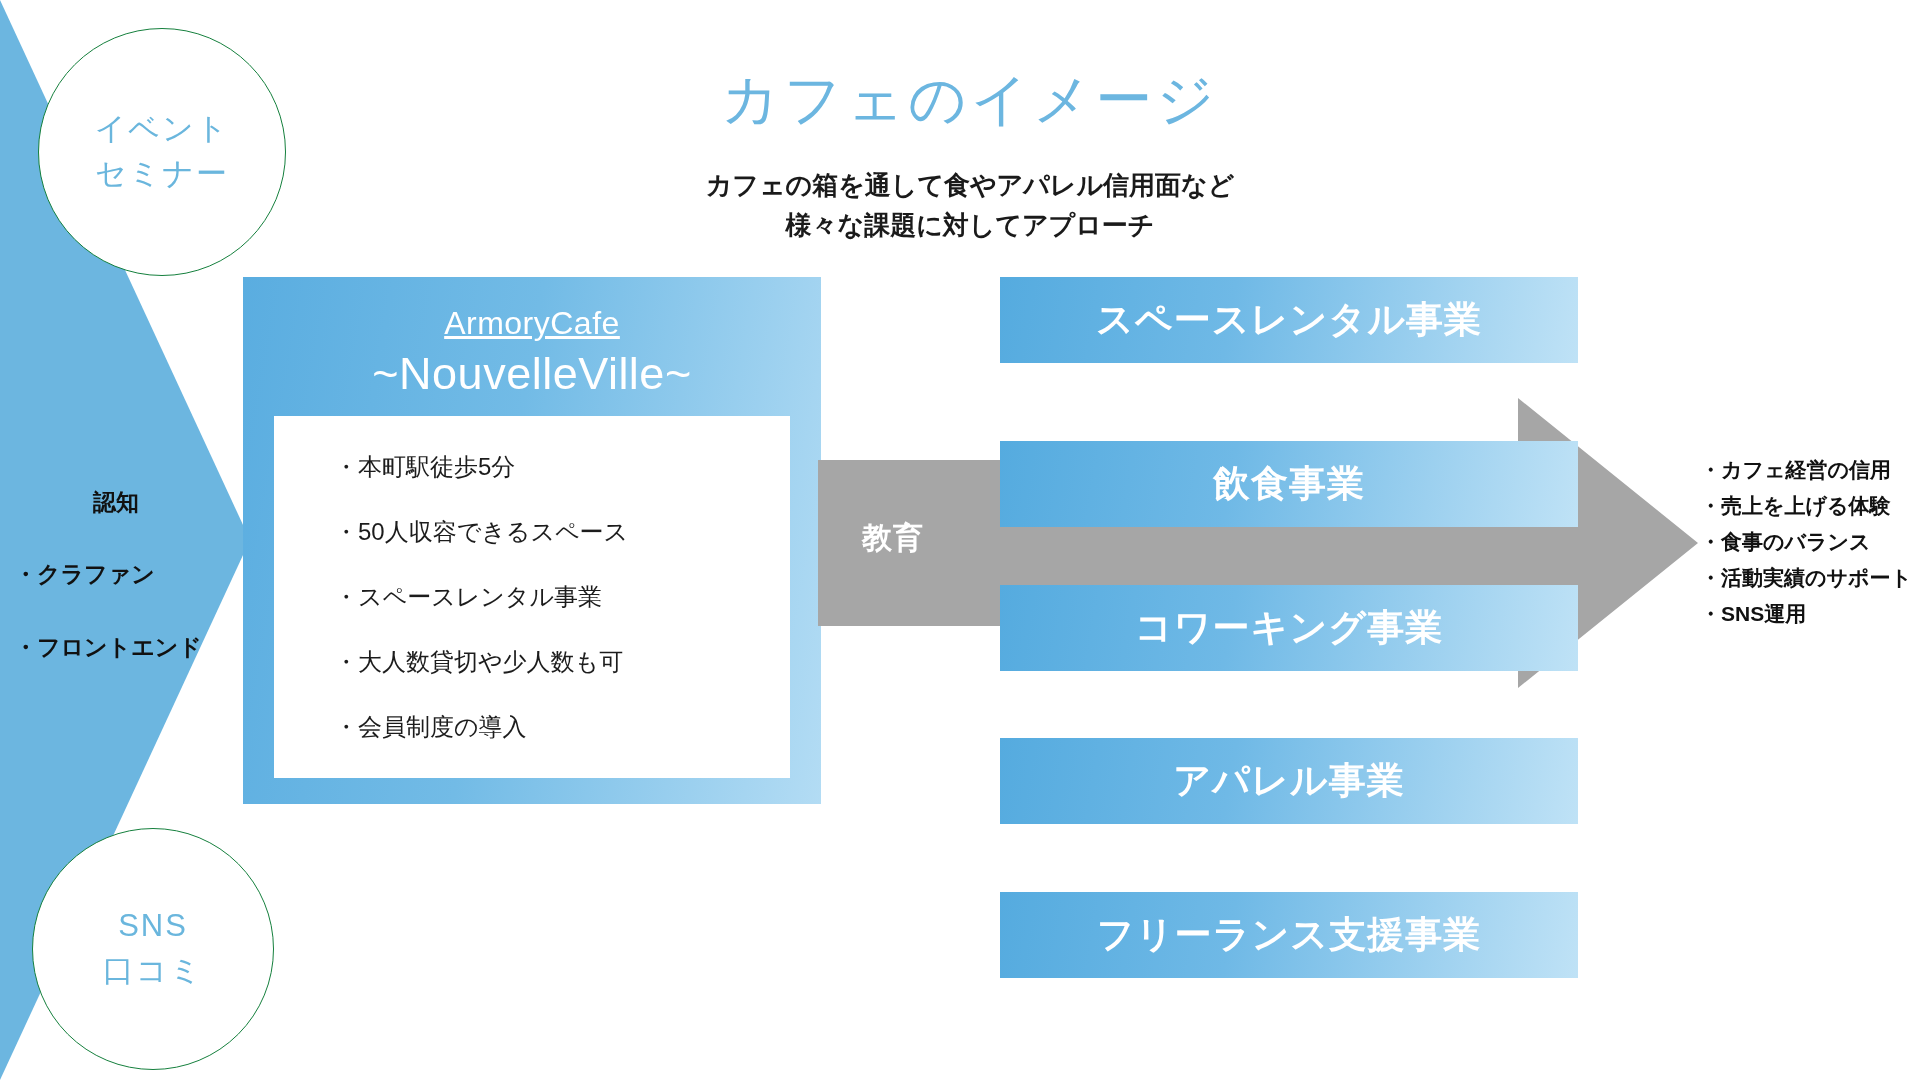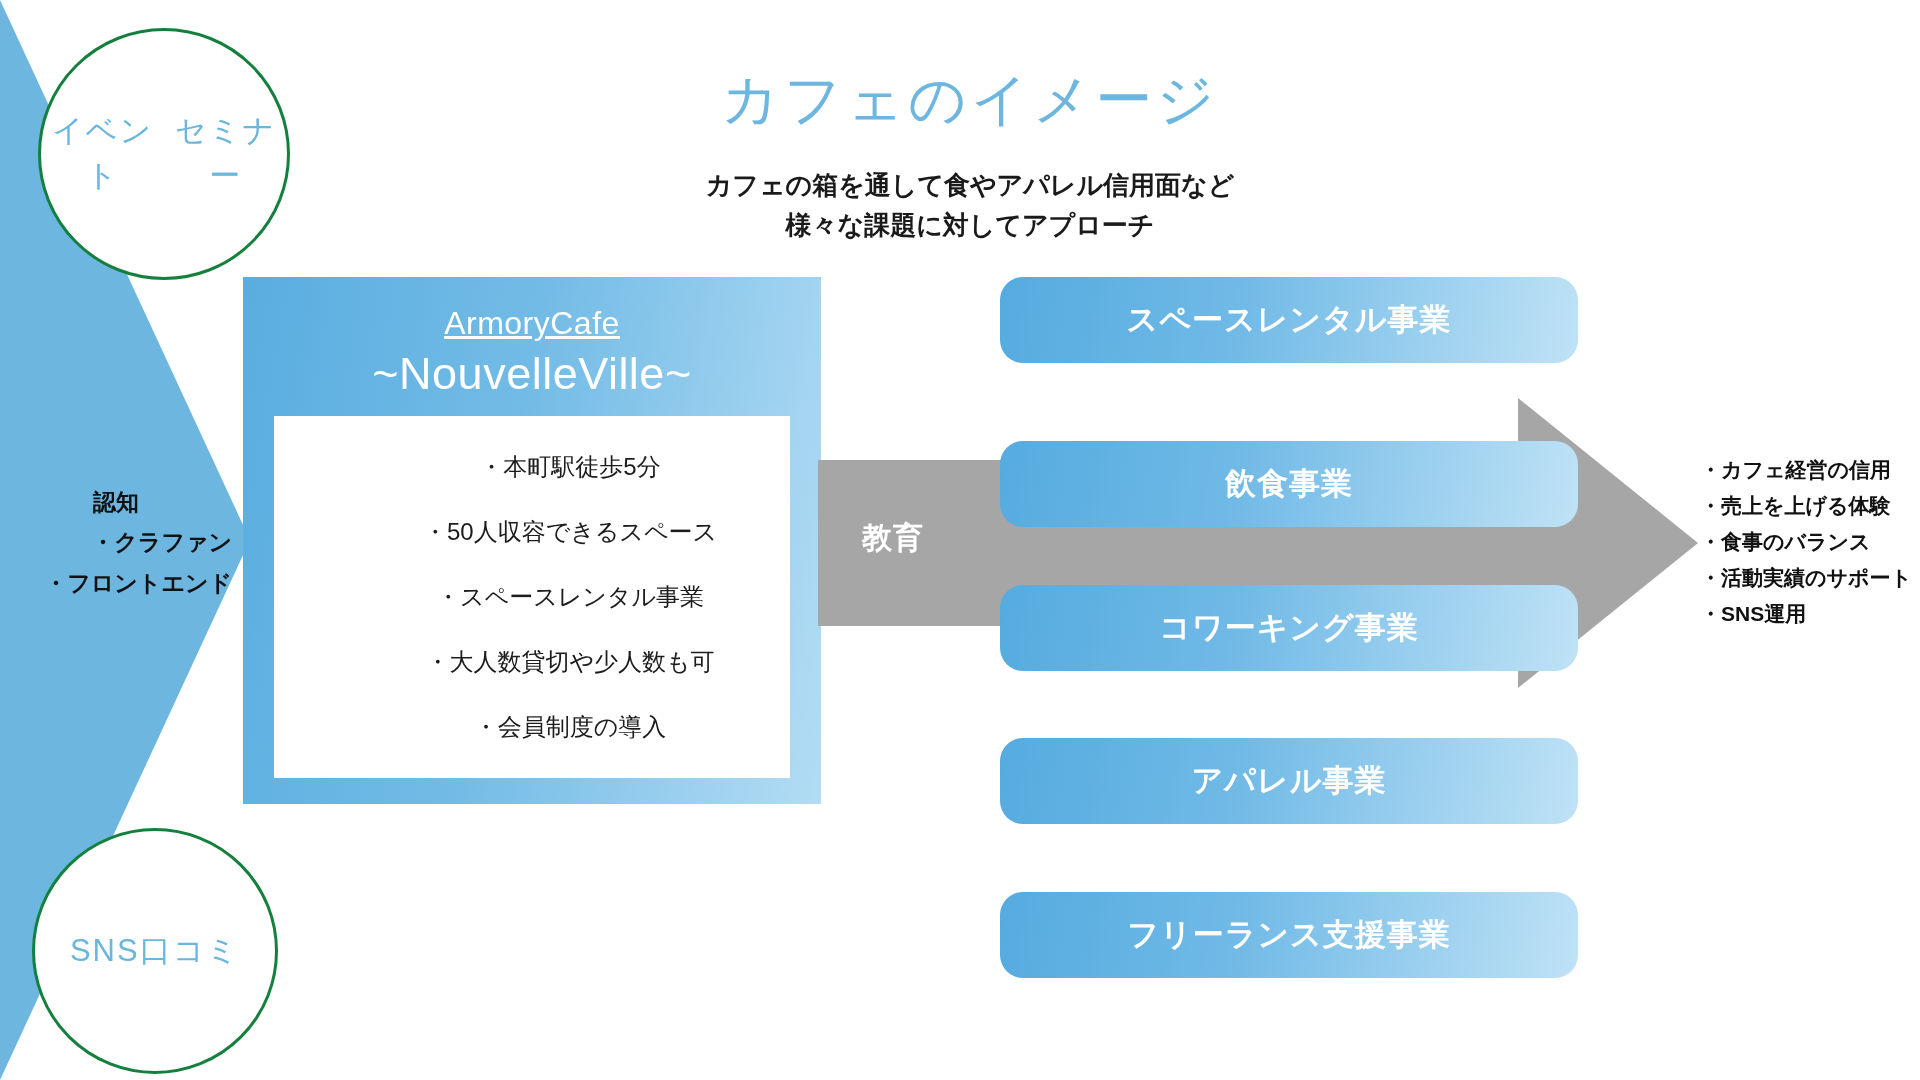--- a/index.html
+++ b/index.html
@@ -23,24 +23,24 @@
     top: 0;
     width: 250px;
     height: 1080px;
     overflow: visible;
   }
 
   
   .circle {
     position: absolute;
     border-radius: 50%;
-    border: 3px solid #15803d;
+    border: 1px solid #15803d;
     background: #ffffff;
     display: flex;
-    flex-direction: row;
+    flex-direction: column;
     align-items: center;
     justify-content: center;
     color: #6ab6dd;
     font-size: 31px;
     line-height: 1.45;
     letter-spacing: 2px;
     text-align: center;
   }
   .circle-event {
     left: 38px;
@@ -66,22 +66,23 @@
     color: #111;
     font-size: 23px;
     font-weight: bold;
     line-height: 1.75;
   }
   .left-labels .lbl-head {
     display: block;
   }
   .left-labels .lbl-item {
     display: block;
-    text-align: right;
+    text-align: left;
     padding-left: 14px;
+    margin-top: 32px;
   }
 
   
   .title {
     position: absolute;
     left: 620px;
     top: 62px;
     width: 700px;
     text-align: center;
     color: #6cb6e0;
@@ -127,23 +128,22 @@
     letter-spacing: 0.5px;
   }
   .cafe-inner {
     background: #ffffff;
     width: 516px;
     height: 362px;
     margin-top: 16px;
     display: flex;
     flex-direction: column;
     justify-content: center;
-    padding-left: 16px;
+    padding-left: 0px;
     box-sizing: border-box;
-    text-align: center;
   }
   .cafe-inner li {
     list-style: none;
     font-size: 24px;
     color: #1c1c1c;
     padding: 0;
     margin: 0 0 0 60px;
     line-height: 1;
   }
   .cafe-inner ul {
@@ -176,24 +176,23 @@
   .bar {
     position: absolute;
     left: 1000px;
     width: 578px;
     height: 86px;
     background: linear-gradient(100deg, #55abdf 0%, #6fb9e6 40%, #bfe2f6 100%);
     display: flex;
     align-items: center;
     justify-content: center;
     color: #ffffff;
-    font-size: 31px;
+    font-size: 37px;
     font-weight: bold;
     letter-spacing: 1px;
-    border-radius: 23px;
   }
 
   
   .outcomes {
     position: absolute;
     left: 1700px;
     top: 452px;
     width: 230px;
     font-size: 21px;
     font-weight: bold;

